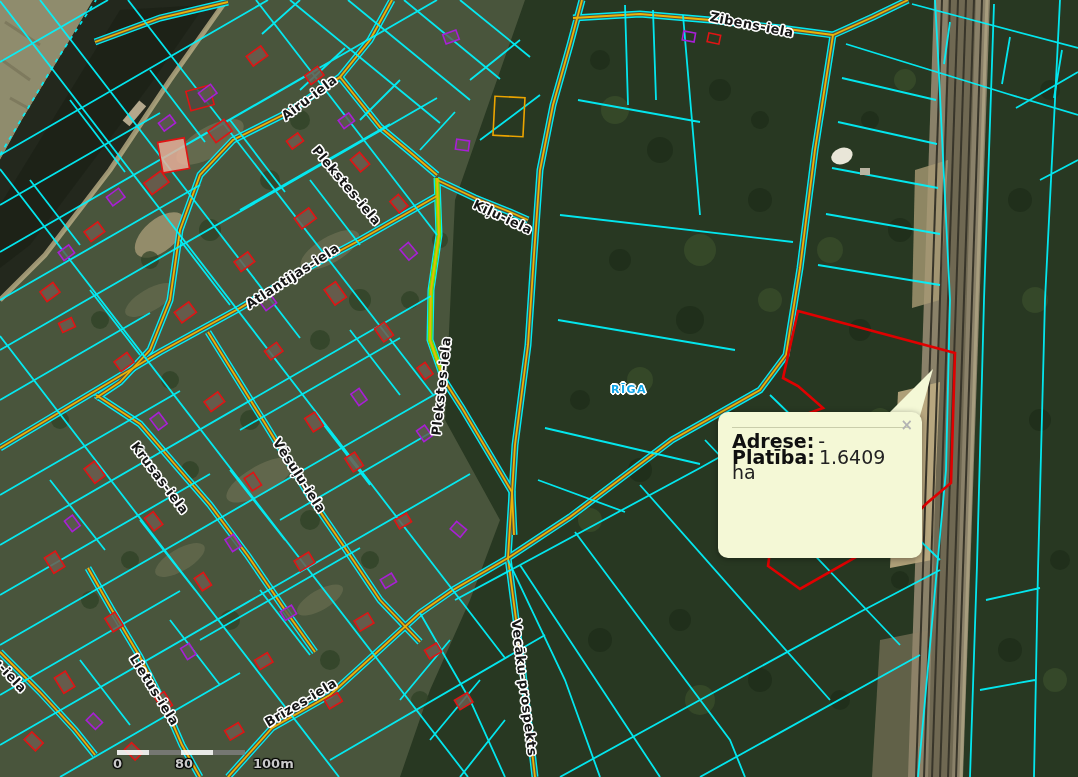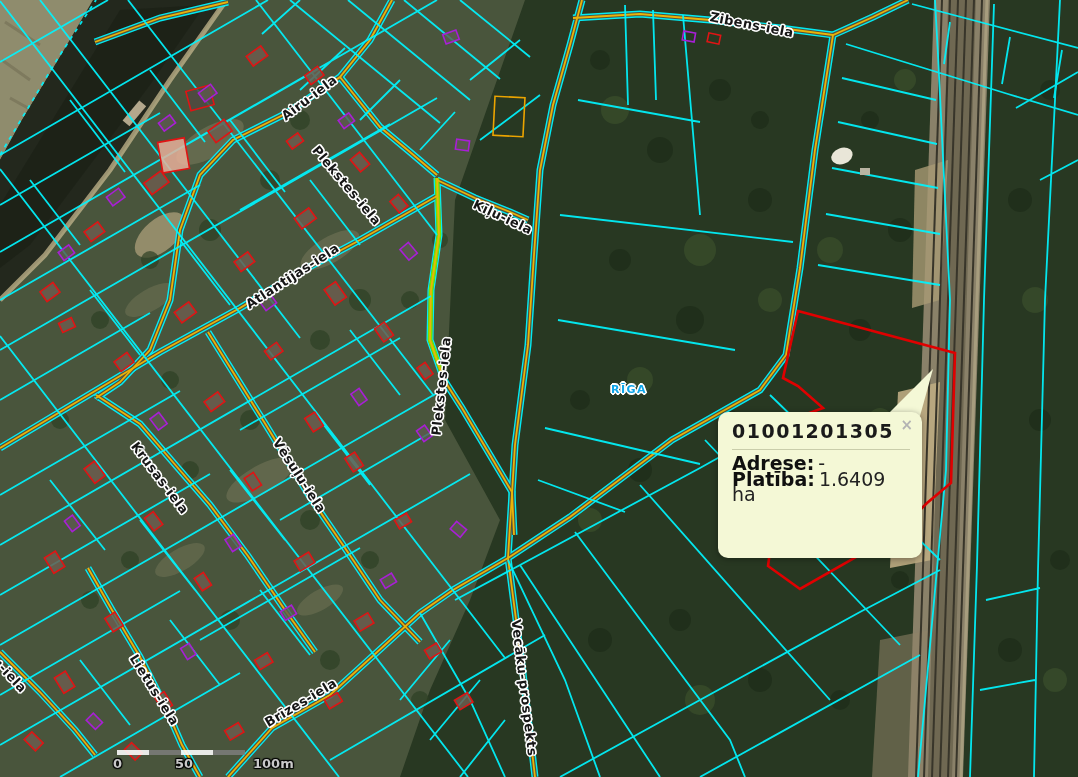--- a/index.html
+++ b/index.html
@@ -333,32 +333,31 @@
 <div class="city-label">RĪGA</div>
 
 <div id="scalebar">
   <div class="bar">
     <span class="s0"></span>
         <span class="s1"></span>
         <span class="s2"></span>
         <span class="s3"></span>
   </div>
   <span class="scale-tick t0">0</span>
-  <span class="scale-tick t50">50</span>
+  <span class="scale-tick t50">80</span>
   <span class="scale-tick t100">100m</span>
 </div>
 
 <svg id="popup-tail" width="1078" height="777" viewBox="0 0 1078 777">
   <polygon points="886,416 933,369 920,416" fill="#f4f8d6"></polygon>
 </svg>
 
 <div id="popup">
   <span id="popup-close">×</span>
   <div class="inner">
-    <h1>01001201305</h1>
     <hr class="sep">
     <div class="row">
       <b>Adrese:</b><span>-</span>
     </div>
     <div class="row">
       <b>Platība:</b><span>1.6409 ha</span>
     </div>
   </div>
 </div>
 

